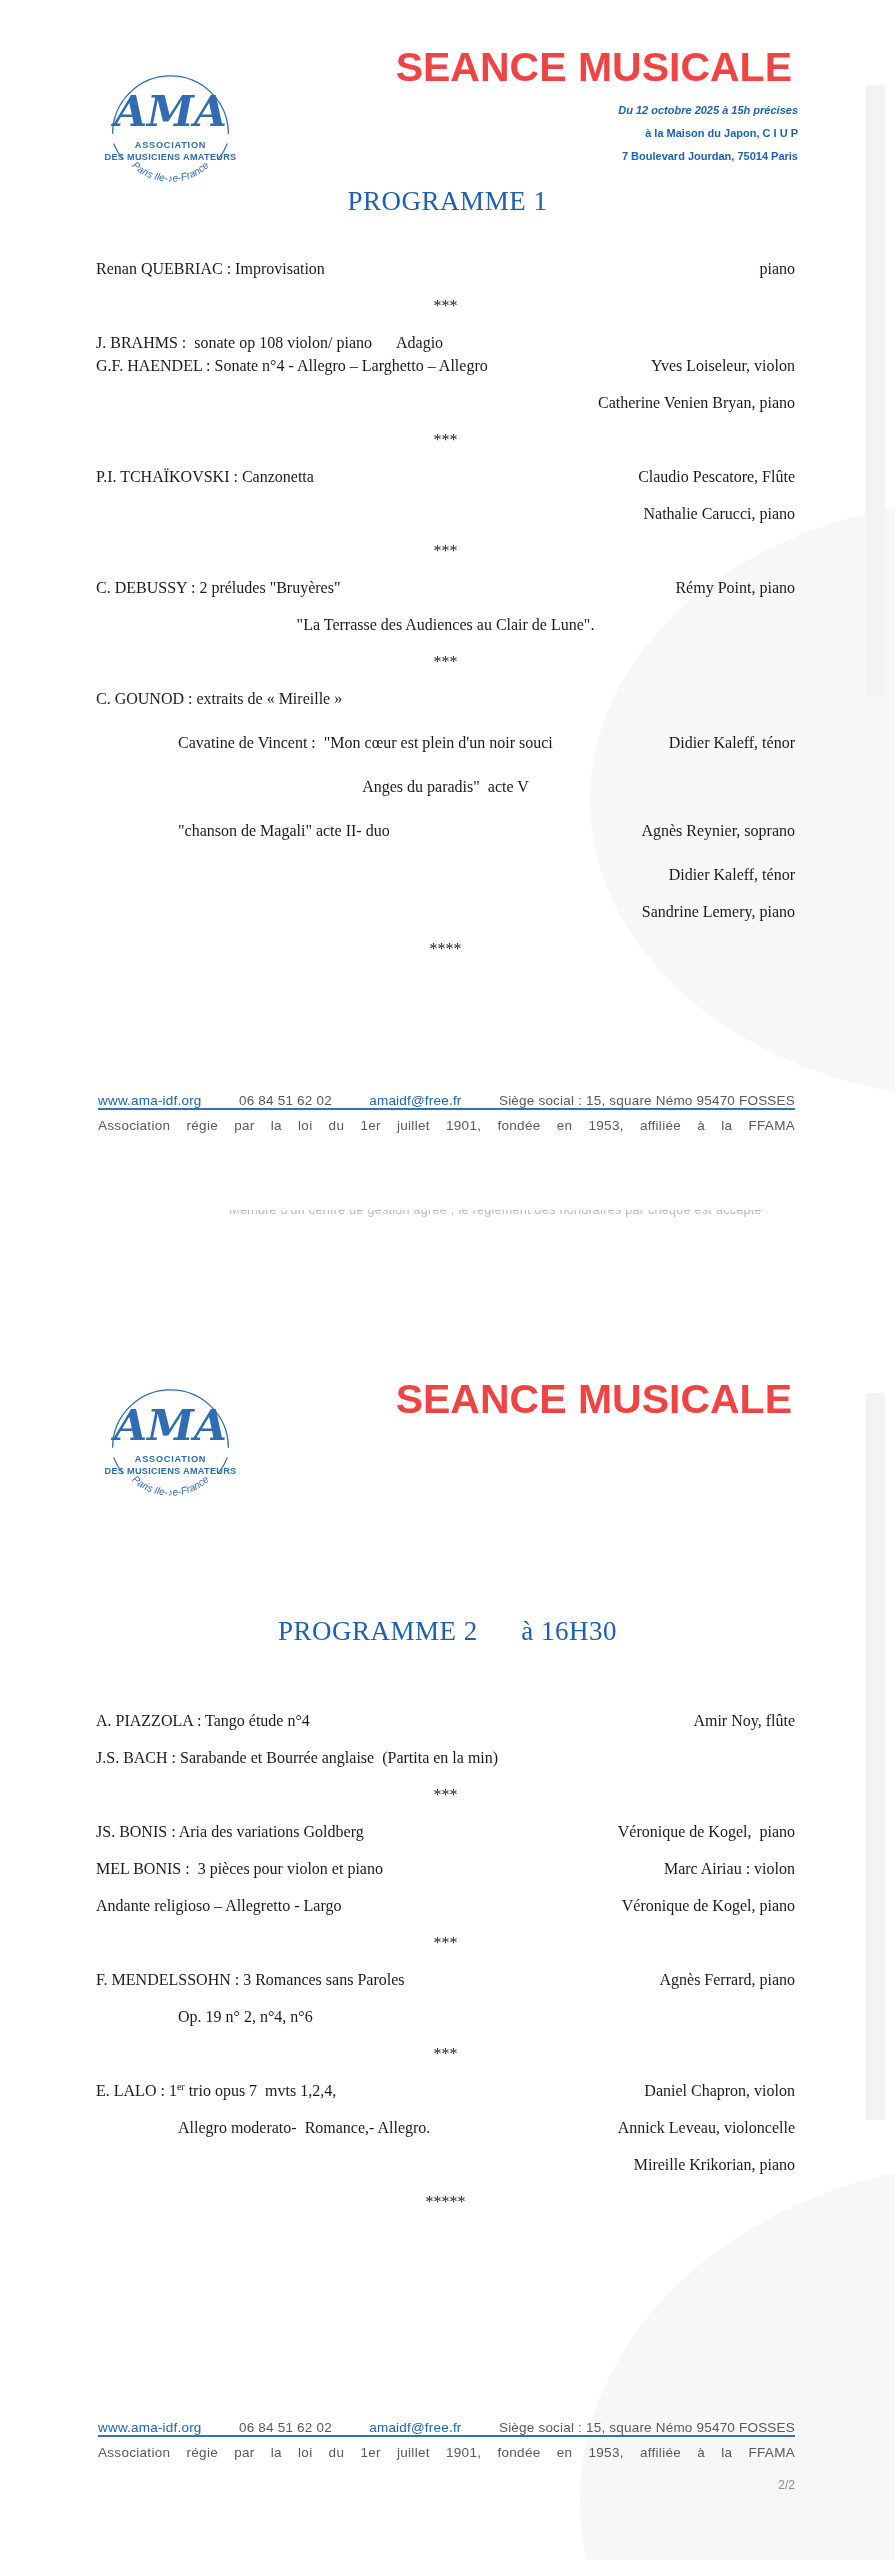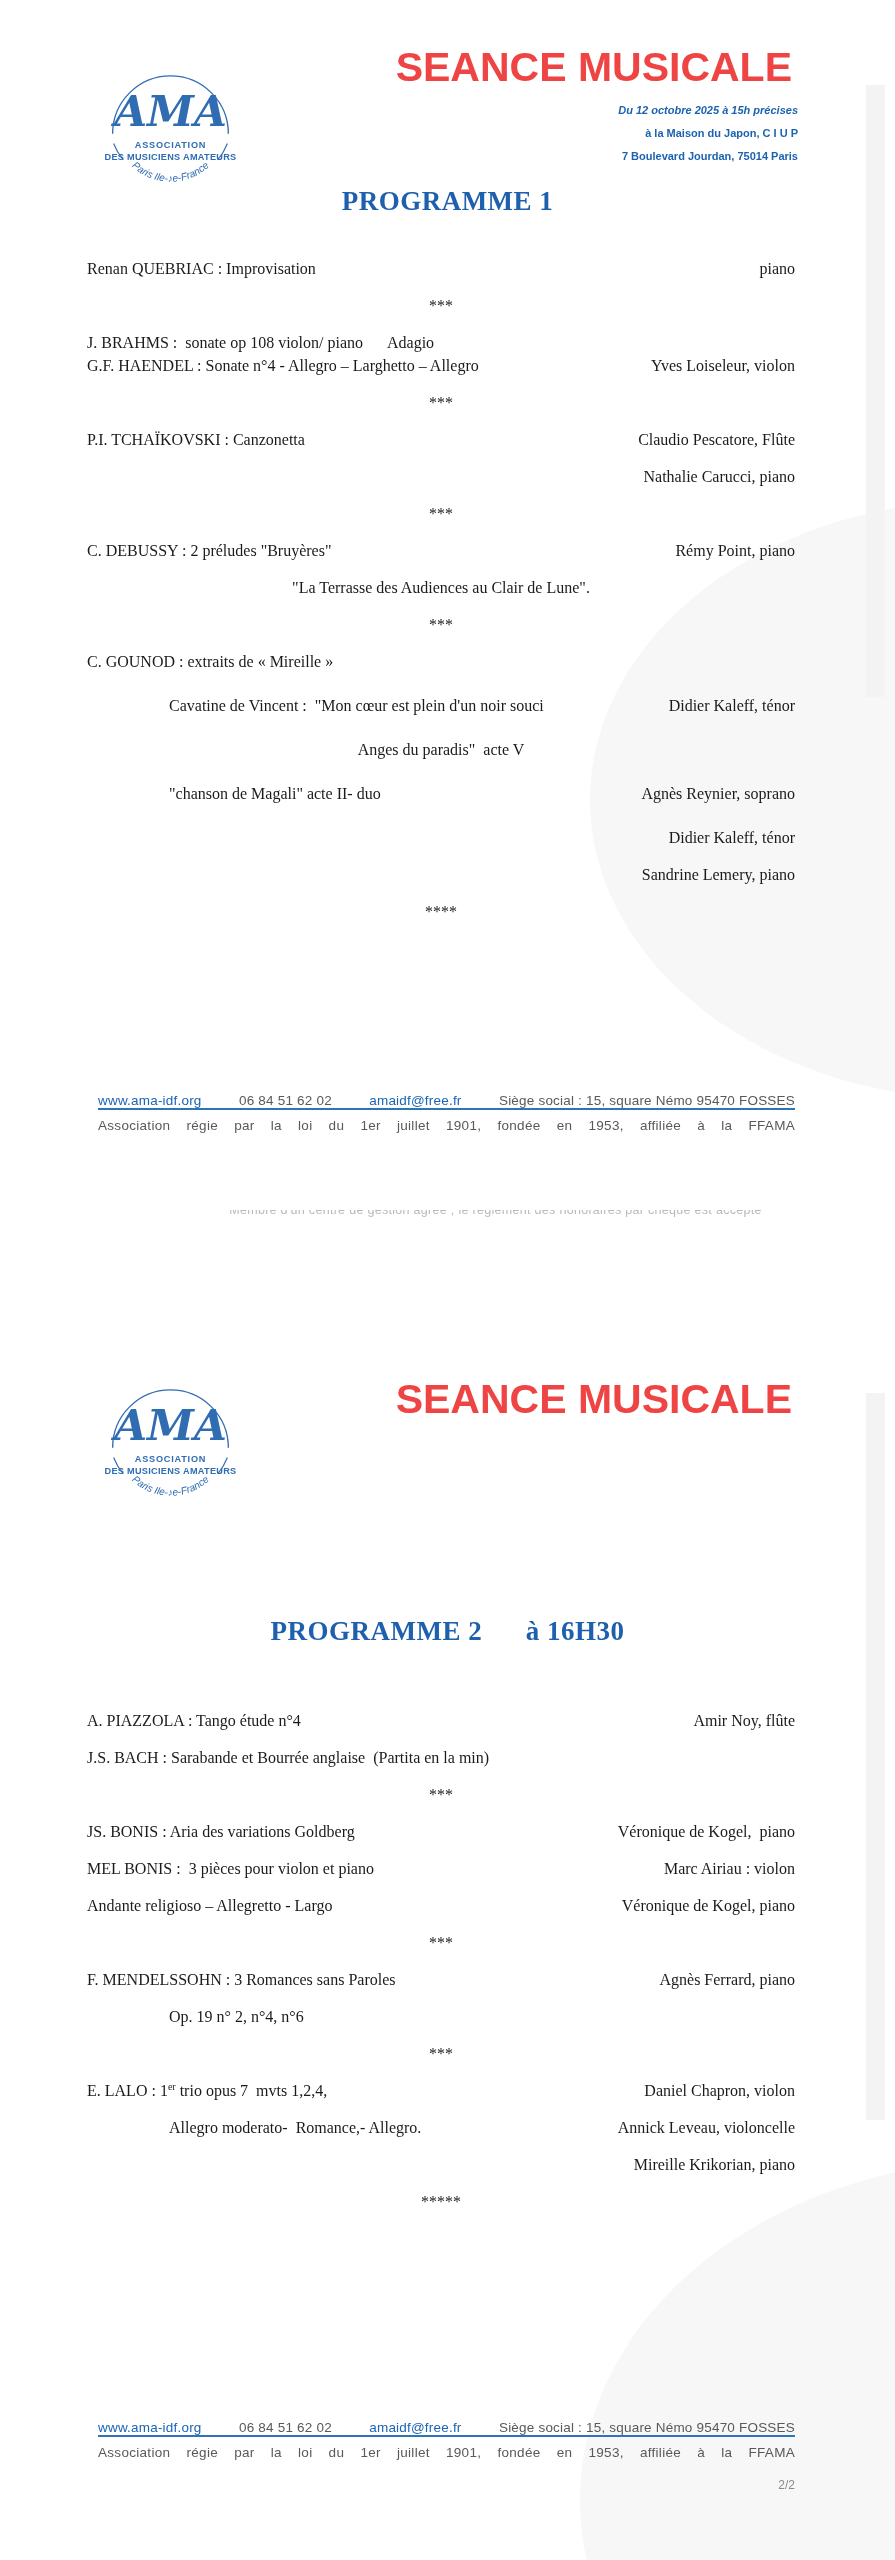--- a/index.html
+++ b/index.html
@@ -18,23 +18,23 @@
 
   .logo{left:103px;width:135px;height:145px;}
 
   .main-title{right:103px;font-family:"Liberation Sans",sans-serif;font-weight:bold;
               font-size:41px;color:#ef4444;letter-spacing:0;}
   .date-block{right:97px;text-align:right;font-family:"Liberation Sans",sans-serif;
               font-weight:bold;font-size:11px;line-height:23px;color:#1b63b0;}
   .date-block .it{font-style:italic;}
 
   .prog-heading{left:0;width:100%;text-align:center;color:#1e5fae;font-size:27px;
-                font-weight:bold;letter-spacing:.5px;font-family:"Liberation Serif",serif;}
-
-  .rows{left:87px;right:100px;font-size:16px;}
+                font-weight:normal;letter-spacing:.5px;font-family:"Liberation Serif",serif;}
+
+  .rows{left:96px;right:100px;font-size:16px;}
   .row{display:flex;min-height:21px;line-height:21px;margin-bottom:16px;}
   .row.c{display:block;text-align:center;}
   .row.ind{padding-left:82px;}
   .row.tight{margin-bottom:2px;}
   .row.g{margin-bottom:23px;}
   .pl{text-align:left;}
   .pr{margin-left:auto;text-align:right;padding-left:12px;white-space:nowrap;}
   sup{font-size:10px;line-height:0;}
 
   .footer{left:98px;right:100px;font-family:"Liberation Sans",sans-serif;color:#58595b;}
@@ -92,20 +92,23 @@
       <div class="row c">
         <span>***</span>
       </div>
       <div class="row tight">
         <span class="pl">J. BRAHMS :&nbsp; sonate op 108 violon/ piano&nbsp;&nbsp;&nbsp;&nbsp;&nbsp;&nbsp;Adagio</span>
       </div>
       <div class="row">
         <span class="pl">G.F. HAENDEL : Sonate n°4 - Allegro – Larghetto – Allegro</span>
         <span class="pr">Yves Loiseleur, violon</span>
       </div>
+      <div class="row">
+        <span class="pr">Catherine Venien Bryan, piano</span>
+      </div>
       <div class="row c">
         <span>***</span>
       </div>
       <div class="row">
         <span class="pl">P.I. TCHAÏKOVSKI : Canzonetta</span>
         <span class="pr">Claudio Pescatore, Flûte</span>
       </div>
       <div class="row">
         <span class="pr">Nathalie Carucci, piano</span>
       </div>

